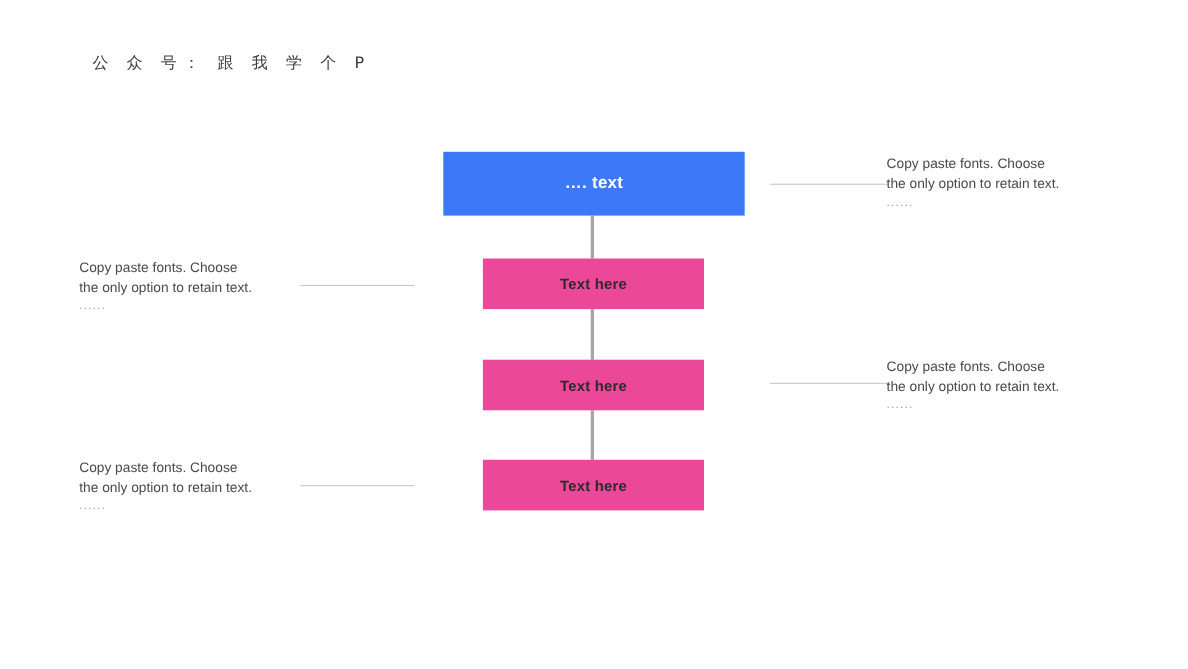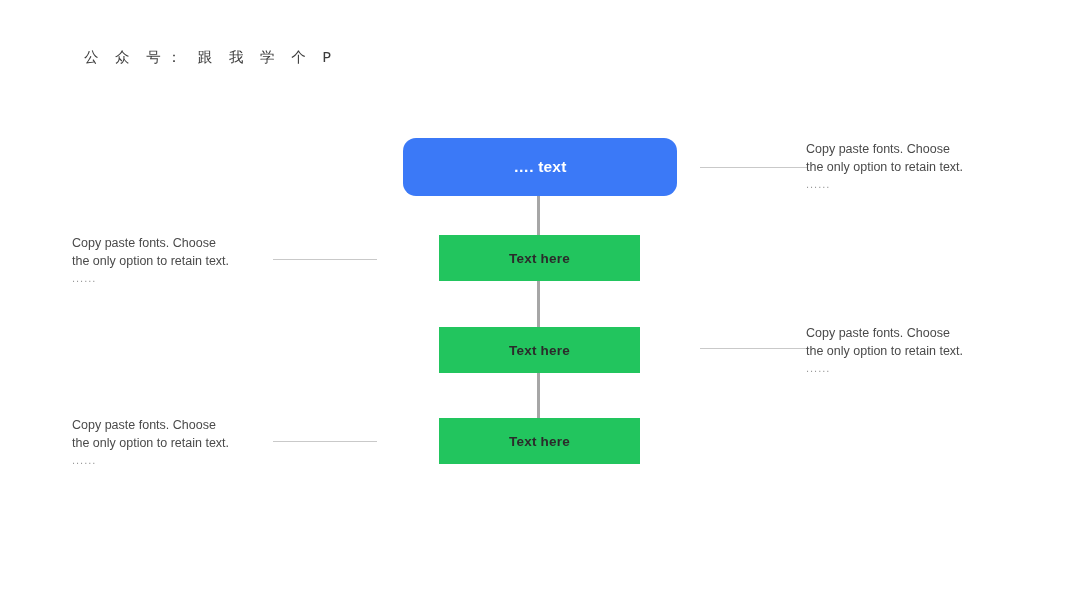--- a/index.html
+++ b/index.html
@@ -52,34 +52,33 @@
     align-items: center;
     justify-content: center;
     box-sizing: border-box;
   }
   .node-primary {
     left: 403px;
     top: 138px;
     width: 274px;
     height: 58px;
     background: #3b79f7;
-    border-radius: 13px;
   }
   .node-primary .node-label {
     color: #ffffff;
     font-size: 15.5px;
     font-weight: bold;
     letter-spacing: 0.2px;
   }
   .node-secondary {
     left: 439px;
     top: 0;
     width: 201px;
     height: 46px;
-    background: #22c55e;
+    background: #ec4899;
   }
   .node-secondary .node-label {
     color: #2b2b2b;
     font-size: 13.5px;
     font-weight: bold;
     letter-spacing: 0.2px;
   }
   #node-2 { top: 235px; }
   #node-3 { top: 327px; }
   #node-4 { top: 418px; }

